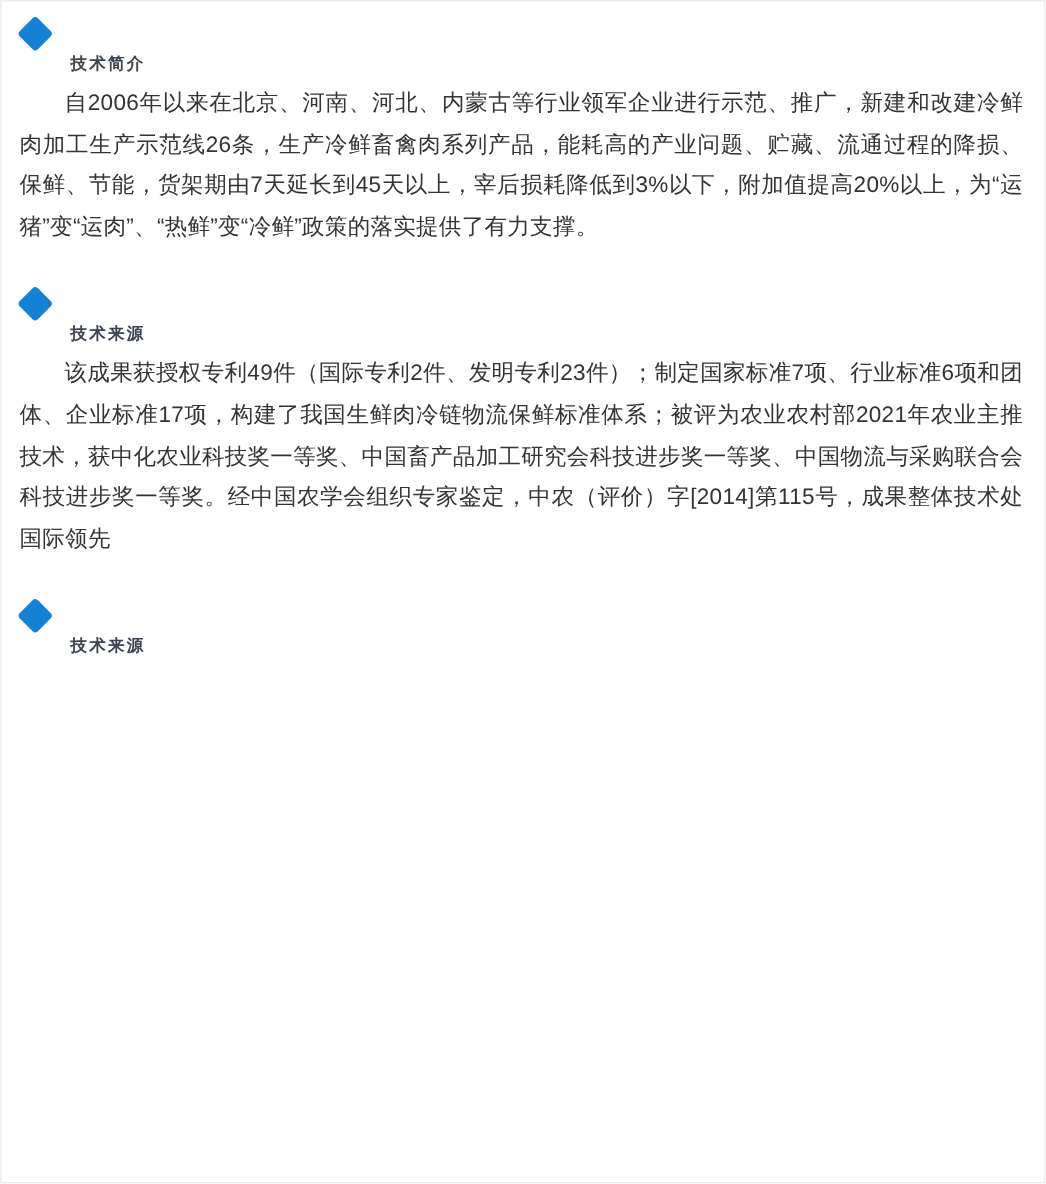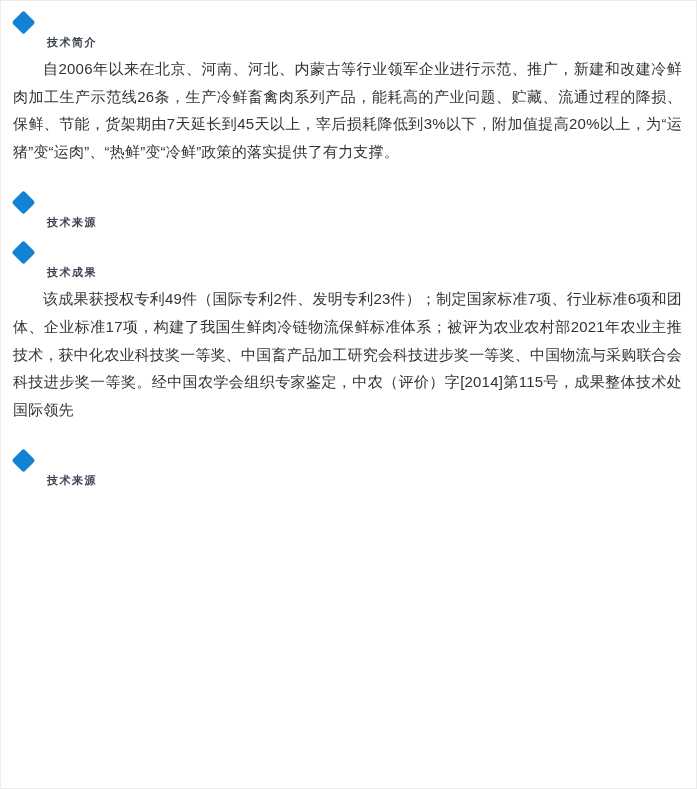--- a/index.html
+++ b/index.html
@@ -73,24 +73,20 @@
   </div>
 
   <div class="section">
     <div class="section-header">
       <span class="diamond"></span>
       <span class="section-title">技术来源</span>
     </div>
   </div>
 
   <div class="section">
-    <div class="section-header">
-      <span class="diamond"></span>
-      <span class="section-title">技术成果</span>
-    </div>
     <div class="section-body">
       <p>该成果获授权专利49件（国际专利2件、发明专利23件）；制定国家标准7项、行业标准6项和团体、企业标准17项，构建了我国生鲜肉冷链物流保鲜标准体系；被评为农业农村部2021年农业主推技术，获中化农业科技奖一等奖、中国畜产品加工研究会科技进步奖一等奖、中国物流与采购联合会科技进步奖一等奖。经中国农学会组织专家鉴定，中农（评价）字[2014]第115号，成果整体技术处国际领先</p>
     </div>
   </div>
 
   <div class="section">
     <div class="section-header">
       <span class="diamond"></span>
       <span class="section-title">技术来源</span>
     </div>

